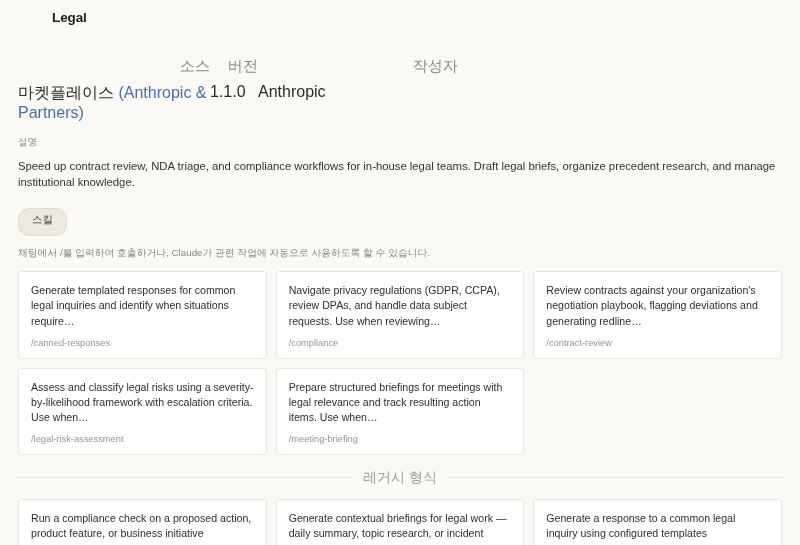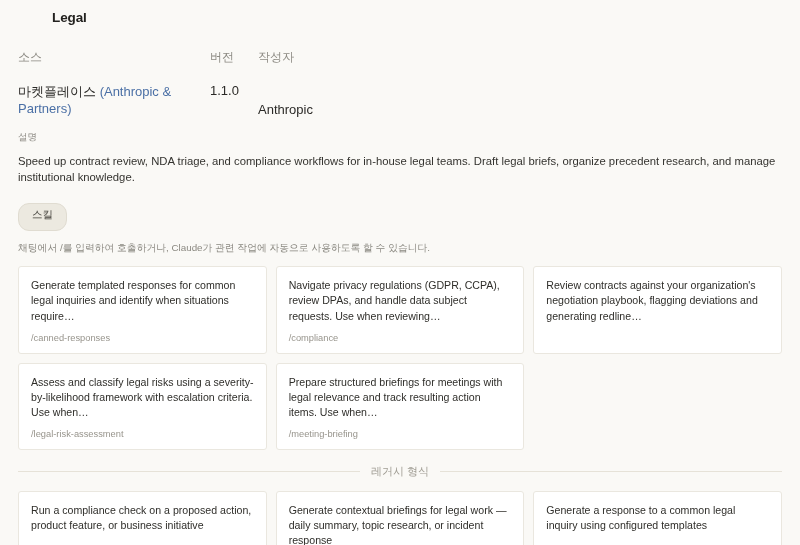--- a/index.html
+++ b/index.html
@@ -11,37 +11,38 @@
     color: #2b2a27;
     overflow: hidden;
   }
   .page { padding: 8px 18px 0 18px; }
 
   .page-title {
     font-size: 13.5px;
     font-weight: bold;
     color: #23221f;
     letter-spacing: -0.1px;
-    margin: 2px 0 24px 0;
+    margin: 2px 0 32px 0;
     padding-left: 34px;
   }
 
   .meta-row { display: flex; margin-bottom: 14px; }
   .meta-col { display: flex; flex-direction: column; }
   .meta-col.source { width: 192px; }
   .meta-col.version { width: 48px; }
-  .meta-col.author { width: 200px; gap: 19px; }
+  .meta-col.author { width: 200px; }
   .meta-label {
-    font-size: 12px;
+    font-size: 15px;
     color: #8d8b84;
-    margin-bottom: 17px;
+    margin-bottom: 7px;
     letter-spacing: 0.1px;
+    text-align: right;
   }
   .meta-value {
-    font-size: 13px;
+    font-size: 16px;
     color: #2b2a27;
   }
   .meta-link { color: #4a6fa5; }
 
   .desc-label {
     font-size: 9.5px;
     color: #8d8b84;
     margin-bottom: 9px;
   }
   .desc-text {
@@ -102,21 +103,21 @@
     display: flex;
     align-items: center;
     margin: 14px 0 12px 0;
   }
   .divider .line {
     flex: 1 1 auto;
     height: 1px;
     background: #e6e2d8;
   }
   .divider .dtext {
-    font-size: 11px;
+    font-size: 14px;
     color: #a09d94;
     padding: 0 11px;
     white-space: nowrap;
   }
 </style>
 </head>
 <body>
 
 <div class="page">
 
@@ -147,20 +148,21 @@
       <div class="card">
         <div class="card-desc">Generate templated responses for common legal inquiries and identify when situations require…</div>
         <div class="card-cmd">/canned-responses</div>
       </div>
       <div class="card">
         <div class="card-desc">Navigate privacy regulations (GDPR, CCPA), review DPAs, and handle data subject requests. Use when reviewing…</div>
         <div class="card-cmd">/compliance</div>
       </div>
       <div class="card">
         <div class="card-desc">Review contracts against your organization's negotiation playbook, flagging deviations and generating redline…</div>
+        <div class="card-cmd">/contract-review</div>
       </div>
       <div class="card">
         <div class="card-desc">Assess and classify legal risks using a severity-by-likelihood framework with escalation criteria. Use when…</div>
         <div class="card-cmd">/legal-risk-assessment</div>
       </div>
       <div class="card">
         <div class="card-desc">Prepare structured briefings for meetings with legal relevance and track resulting action items. Use when…</div>
         <div class="card-cmd">/meeting-briefing</div>
       </div>
     </div>

